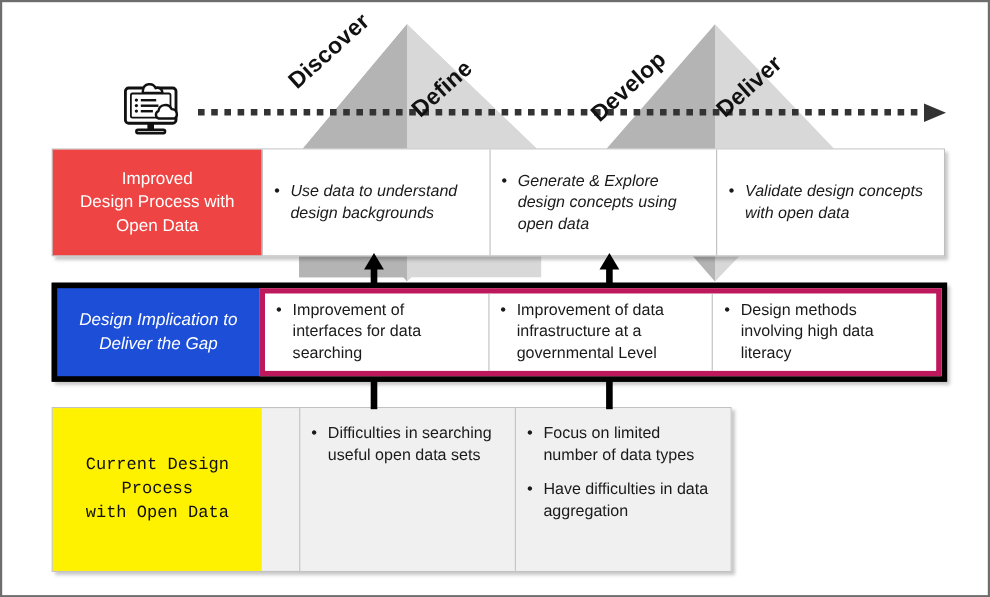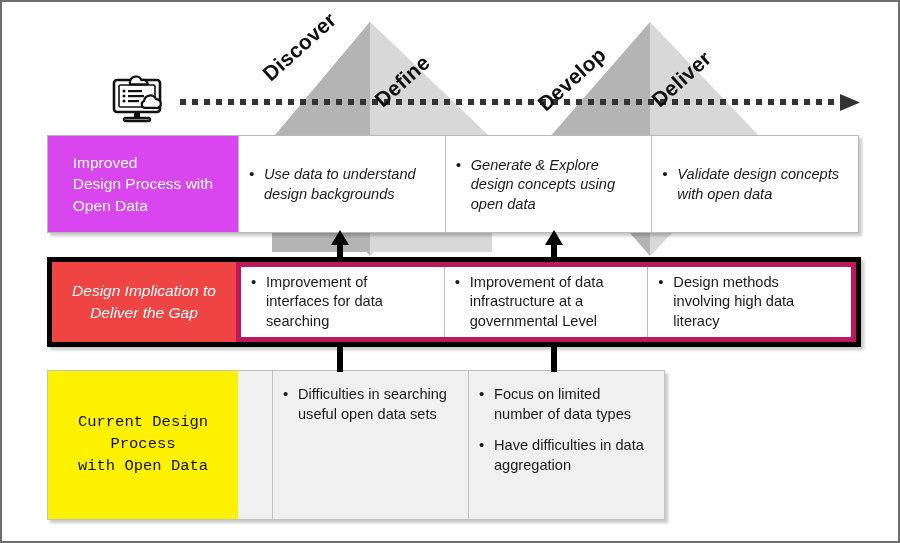--- a/index.html
+++ b/index.html
@@ -20,32 +20,32 @@
   
   #monitor{position:absolute;left:108px;top:72px;width:60px;height:54px;z-index:6;}
 
   
   .row{position:absolute;z-index:5;box-sizing:border-box;}
 
   
   #row-improved{left:45px;top:133px;width:812px;height:98px;
       background:#ffffff;border:1px solid #b9b9b9;
       box-shadow:3px 3px 3px rgba(0,0,0,.22);display:flex;}
-  #row-improved .lbl{width:190px;flex:0 0 190px;background:#d946ef;color:#ffffff;
-      display:flex;align-items:center;justify-content:center;text-align:left;
+  #row-improved .lbl{width:190px;flex:0 0 190px;background:#ef4444;color:#ffffff;
+      display:flex;align-items:center;justify-content:center;text-align:center;
       font-size:15.5px;line-height:1.38;font-weight:400;}
   #row-improved .cells{flex:1;display:flex;font-style:italic;}
   #row-improved .cell{flex:1;border-left:1px solid #bdbdbd;padding:10px 12px 8px 10px;
       display:flex;align-items:center;box-sizing:border-box;background:#ffffff;}
 
   
   #row-implication{left:45px;top:255px;width:814px;height:90px;
       background:#000000;border:1px solid #000;display:flex;padding:4px;
       box-shadow:3px 3px 3px rgba(0,0,0,.22);}
-  #row-implication .lbl{width:184px;flex:0 0 184px;background:#ef4444;color:#ffffff;
+  #row-implication .lbl{width:184px;flex:0 0 184px;background:#1d4ed8;color:#ffffff;
       display:flex;align-items:center;justify-content:center;text-align:center;
       font-style:italic;font-size:15.5px;line-height:1.4;}
   #row-implication .cells{flex:1;display:flex;background:#ffffff;
       border:5px solid #be185d;}
   #row-implication .cell{flex:1;border-left:1px solid #bdbdbd;padding:8px 12px 8px 10px;
       display:flex;align-items:center;box-sizing:border-box;background:#ffffff;}
   #row-implication .cell:first-child{border-left:none;}
 
   
   #row-current{left:45px;top:368px;width:618px;height:150px;

